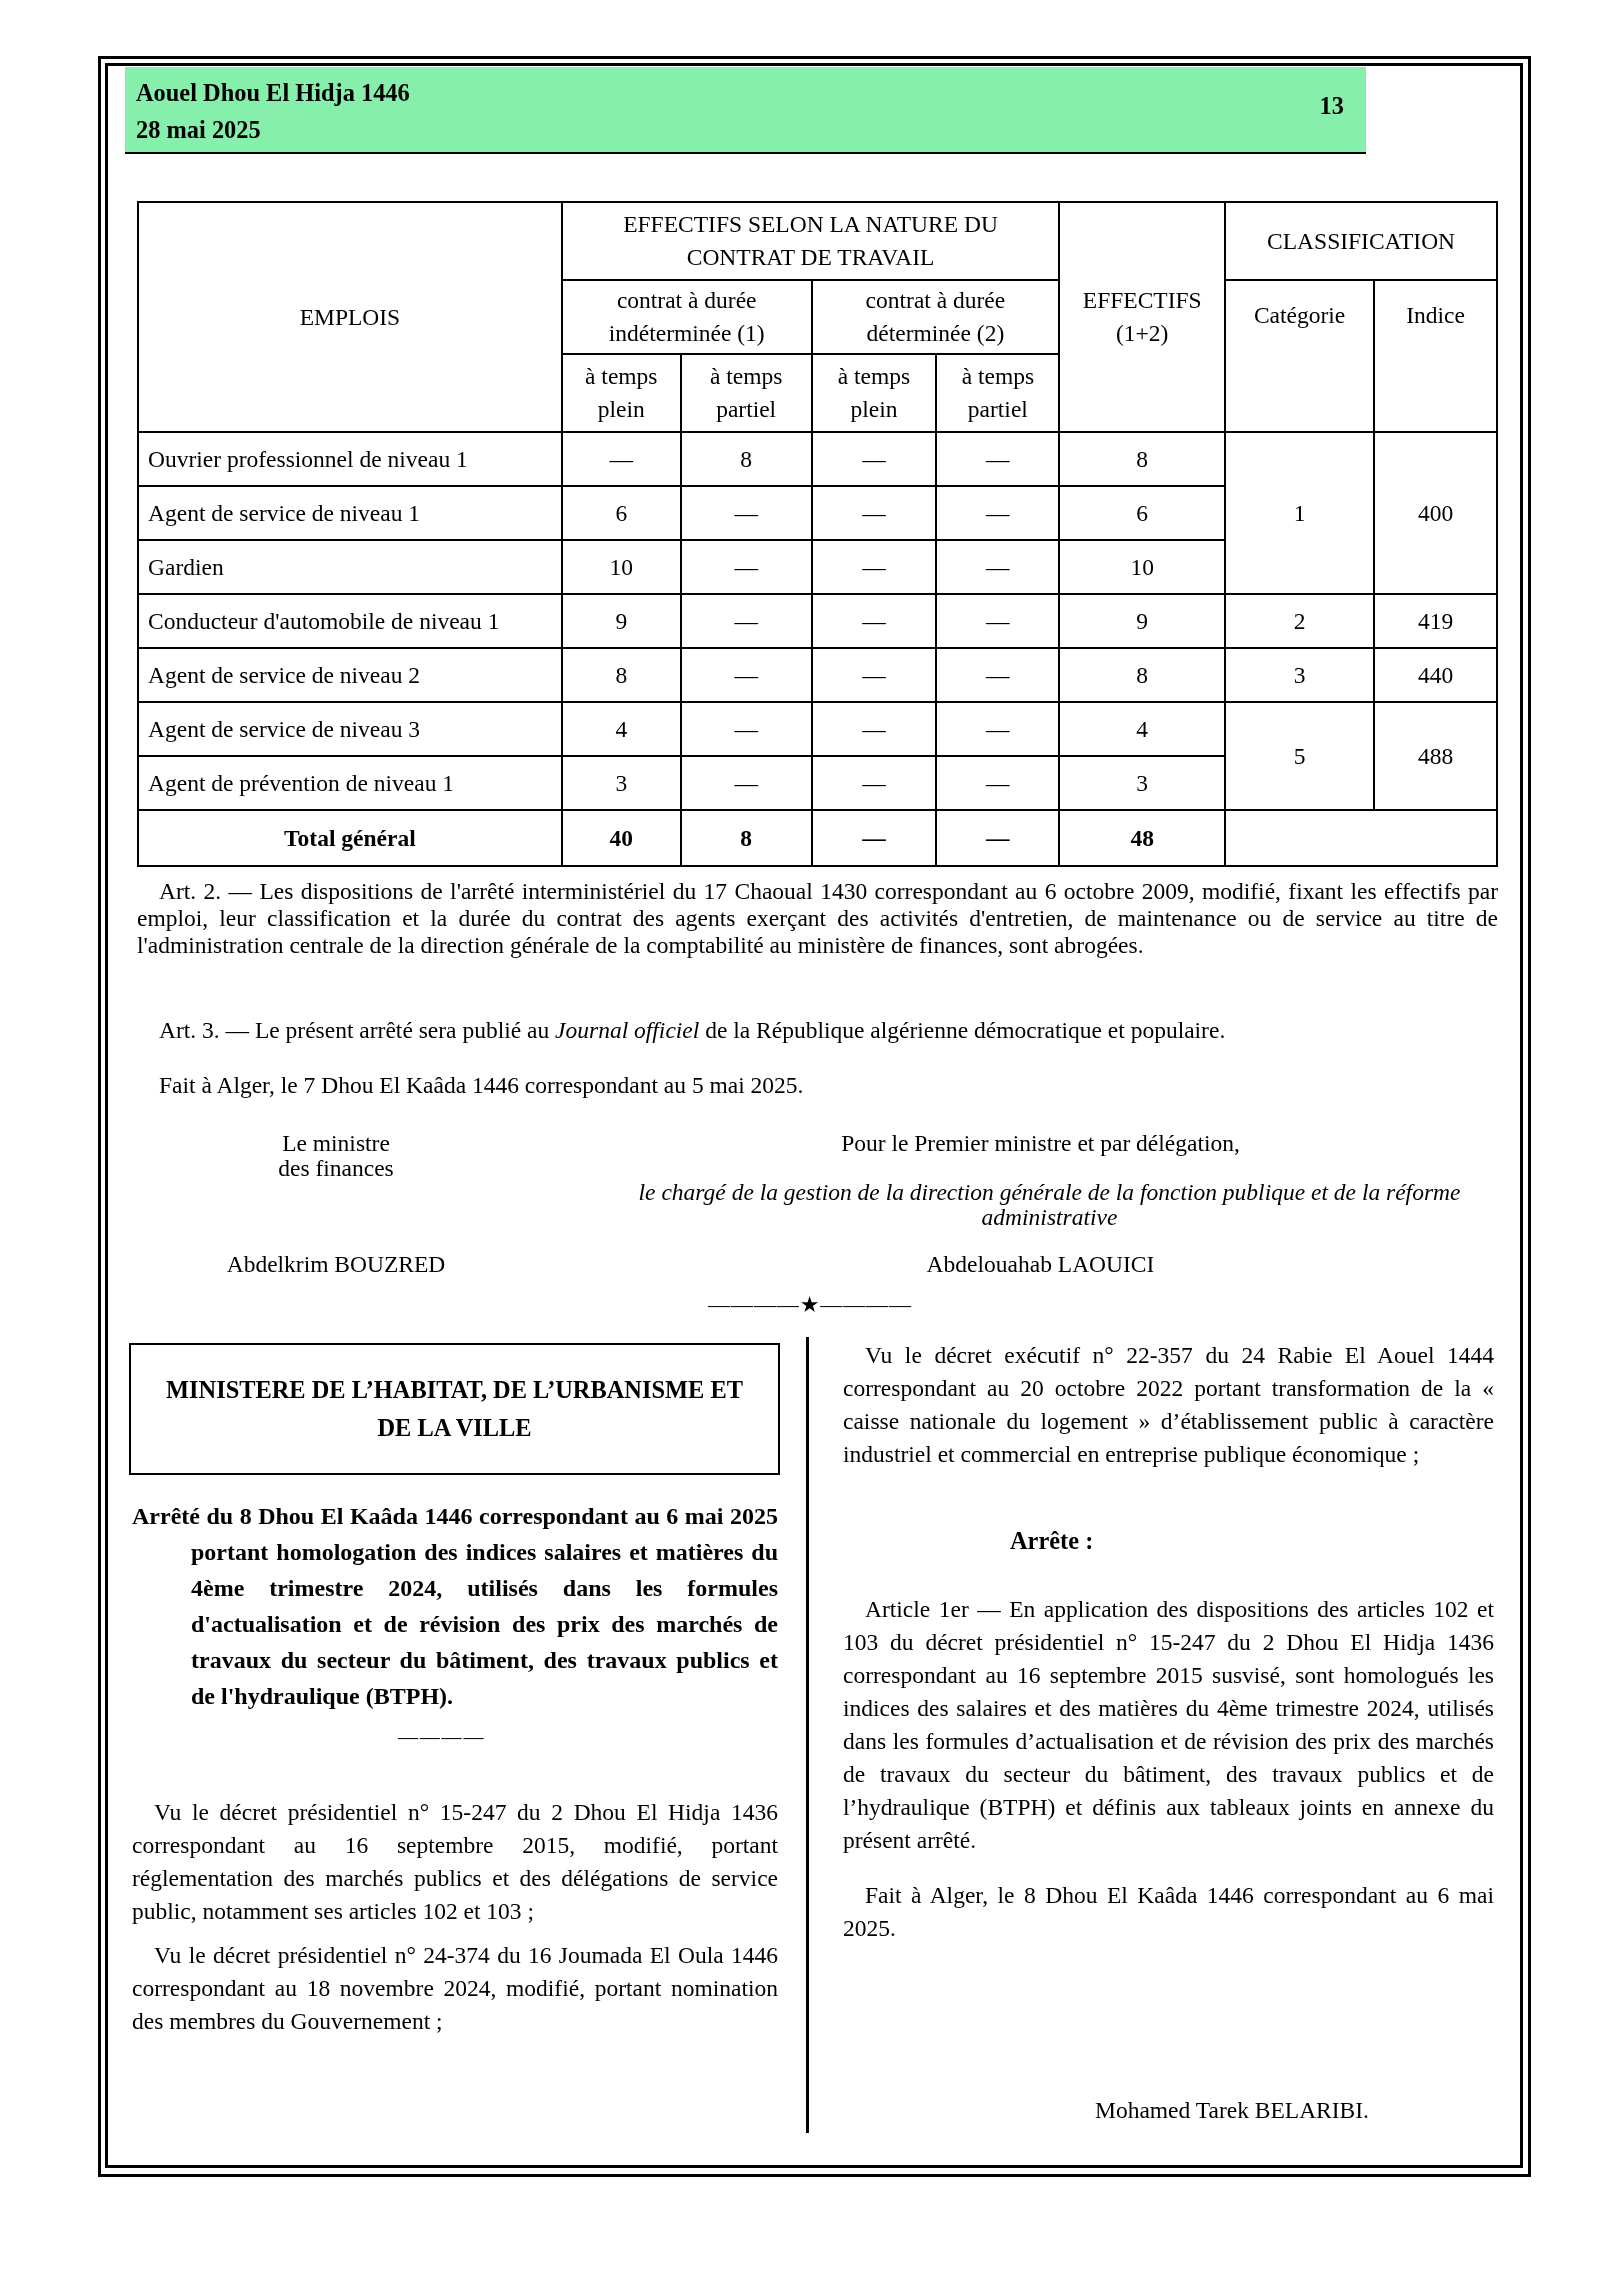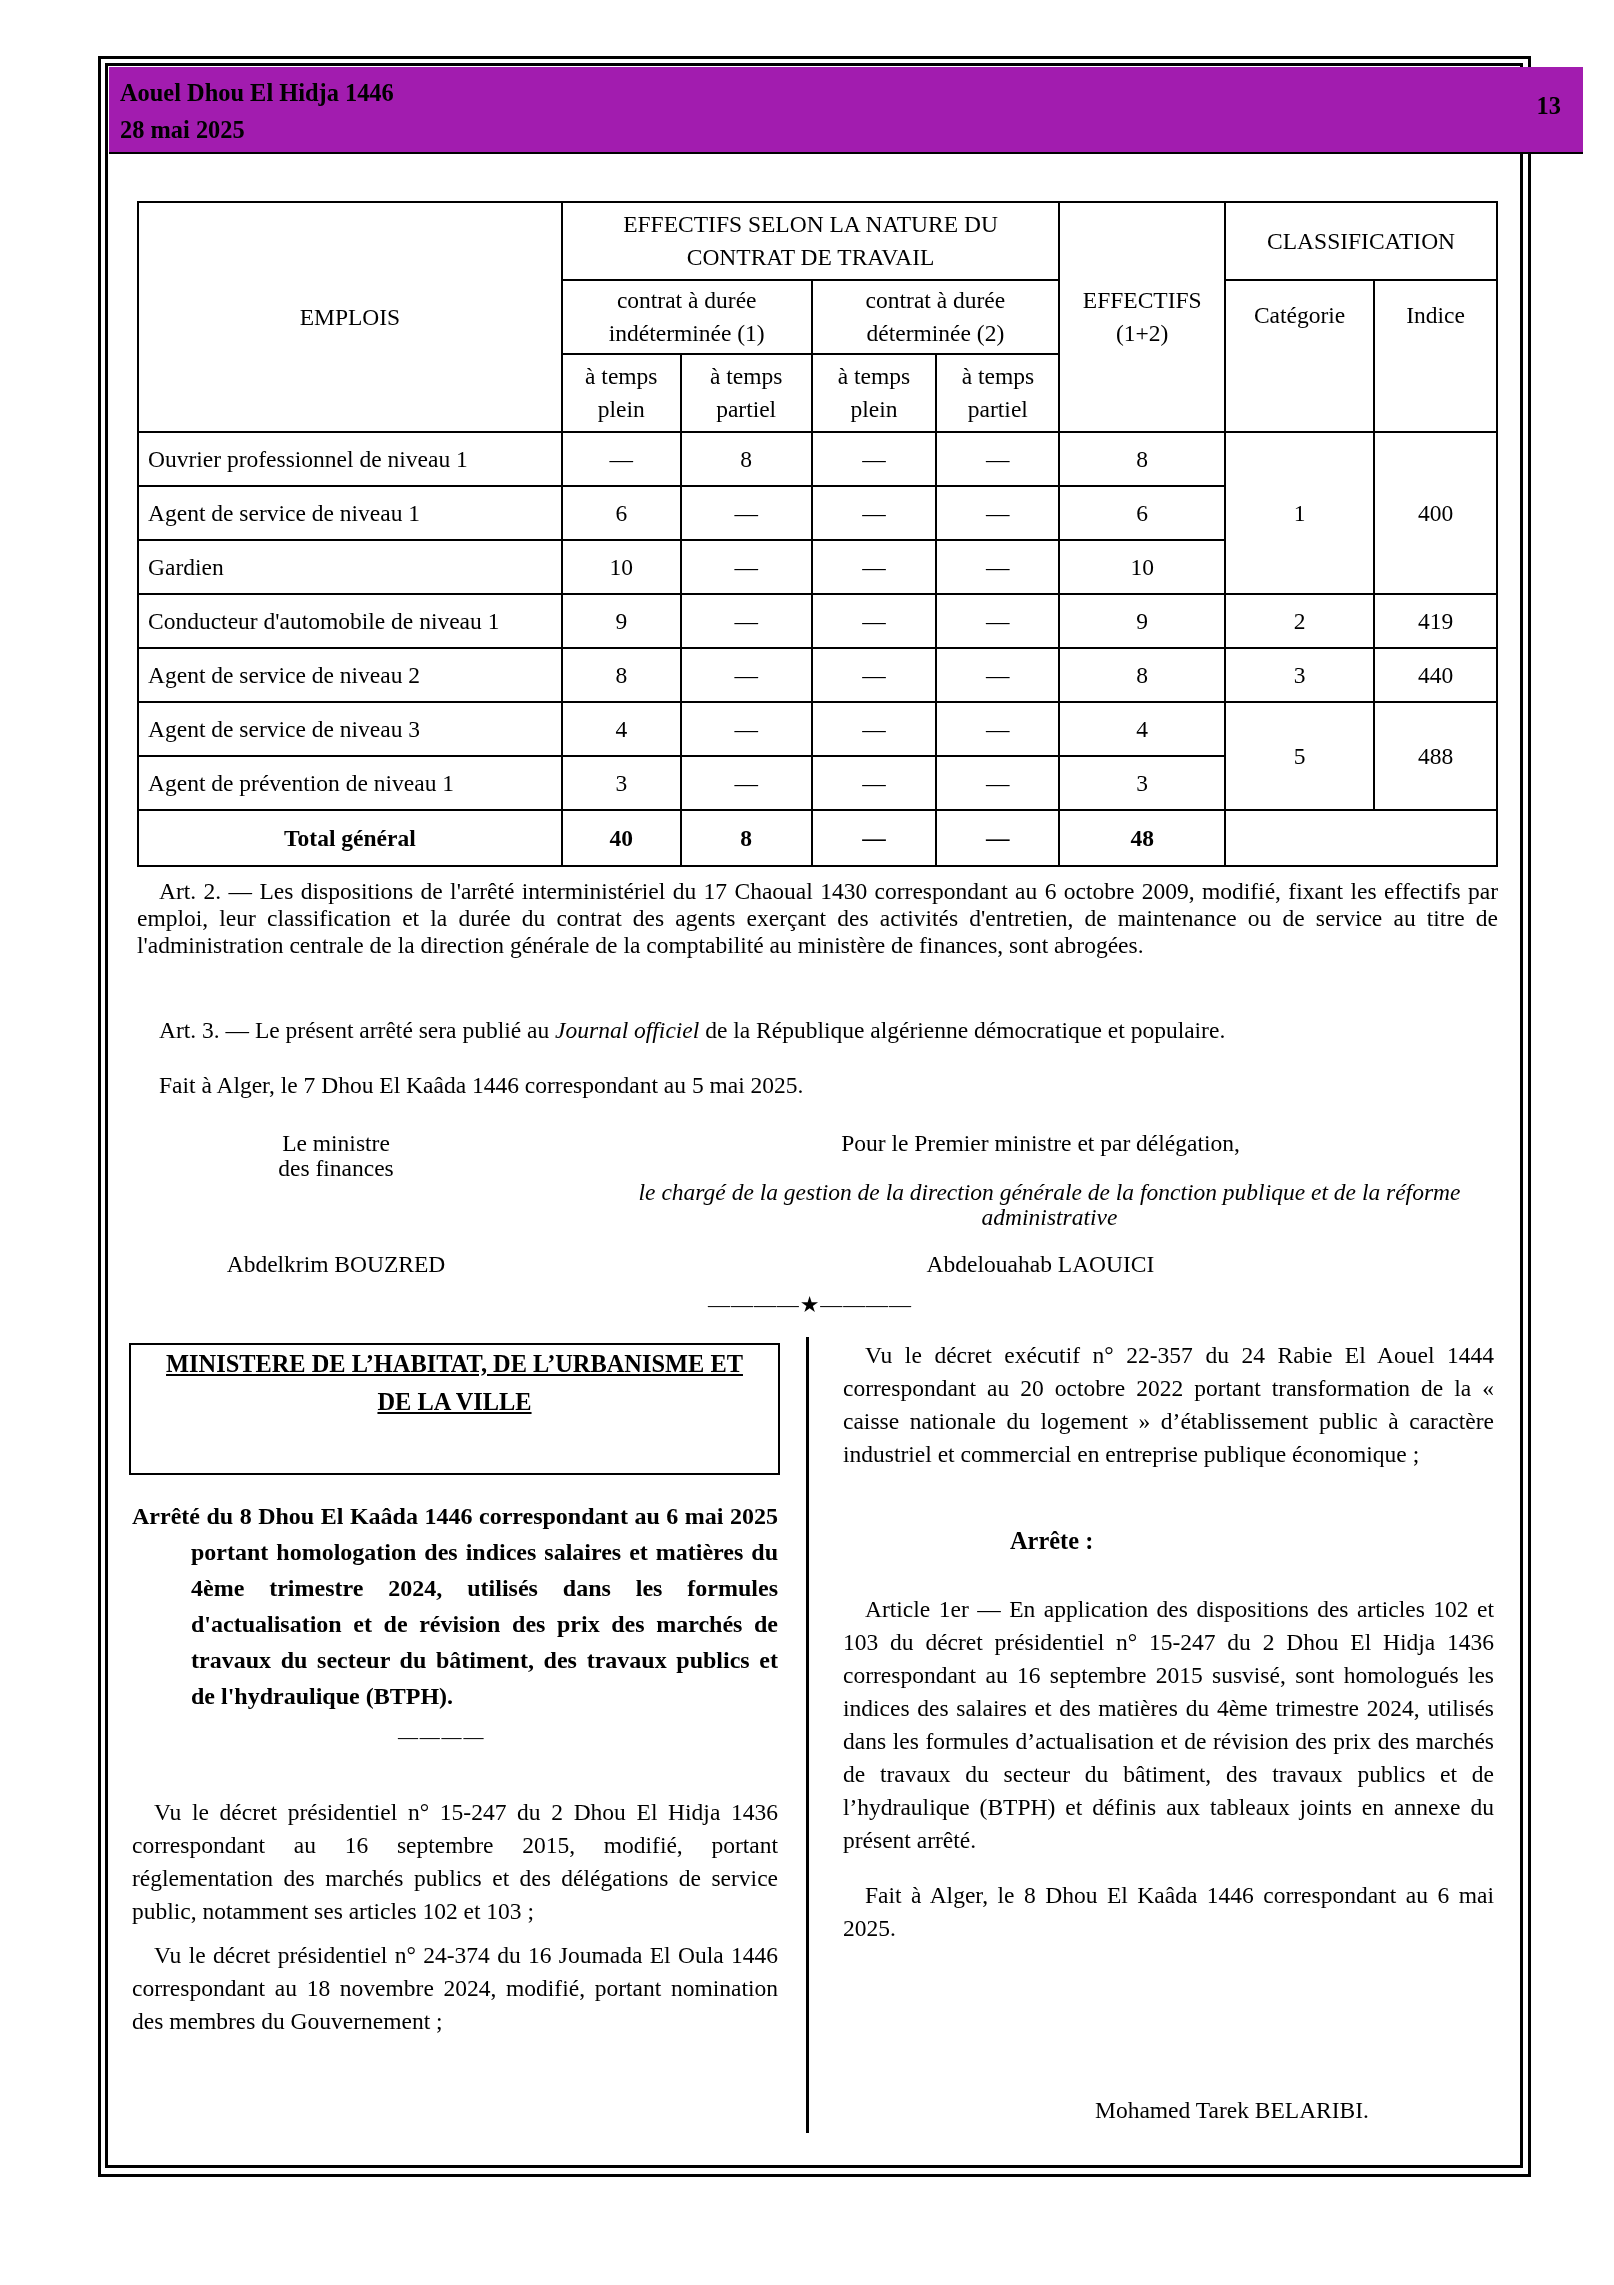--- a/index.html
+++ b/index.html
@@ -2,21 +2,21 @@
 <html style="font-size:14.5px"><head>
 <meta charset="utf-8">
 <style>
   * { box-sizing: border-box; margin: 0; padding: 0; }
   html, body { width: 1615px; height: 2285px; background: #ffffff; }
   body { position: relative; font-family: "Liberation Serif", "DejaVu Serif", serif; color: #000; }
 
   .frame-outer { position: absolute; left: 98px; top: 56px; width: 1433px; height: 2121px; border: 3.6px solid #000; }
   .frame-inner { position: absolute; left: 105px; top: 63px; width: 1418px; height: 2105px; border: 3.6px solid #000; }
 
-  .header { position: absolute; left: 109px; top: 67px; width: 1474px; height: 87px; background: #a21caf; border-bottom: 2.7px solid #000; }
+  .header { position: absolute; left: 125px; top: 67px; width: 1241px; height: 87px; background: #86efac; border-bottom: 2.7px solid #000; }
   .header .date { position: absolute; left: 11px; top: 7.2px; font-weight: bold; font-size: 24.4px; line-height: 37px; }
   .header .title { position: absolute; left: 389px; top: 25px; font-weight: bold; font-size: 24.4px; }
   .header .pagenum { position: absolute; right: 22px; top: 25px; font-weight: bold; font-size: 24.4px; }
 
   
   table.emp { position: absolute; left: 137px; top: 201px; width: 1361px; border-collapse: collapse; font-size: 23.5px; }
   table.emp td, table.emp th { border: 2.7px solid #000; text-align: center; vertical-align: middle; font-weight: normal; line-height: 33px; padding: 0 3.6px; }
   table.emp td.lbl { text-align: left; padding-left: 9px; white-space: nowrap; }
   table.emp tr.body td { height: 54px; }
   table.emp tr.total td { height: 56px; font-weight: bold; }
@@ -25,21 +25,21 @@
   .indent { text-indent: 22px; }
   .it { font-style: italic; }
 
   .sig-left { position: absolute; left: 137px; width: 398px; text-align: center; font-size: 23.5px; line-height: 25px; }
   .sig-right { position: absolute; left: 588px; width: 905px; text-align: center; font-size: 23.5px; line-height: 25px; }
 
   .star-sep { position: absolute; left: 706px; top: 1292px; width: 208px; text-align: center; font-size: 22px; letter-spacing: 0.9px; }
 
   .col-divider { position: absolute; left: 806px; top: 1337px; width: 2.7px; height: 796px; background: #000; }
 
-  .ministry-box { position: absolute; left: 129px; top: 1343px; width: 651px; height: 132px; border: 2.7px solid #000; display: flex; align-items: flex-start; justify-content: center; text-align: center; font-weight: bold; font-size: 24.4px; line-height: 38px; text-decoration: underline; }
+  .ministry-box { position: absolute; left: 129px; top: 1343px; width: 651px; height: 132px; border: 2.7px solid #000; display: flex; align-items: center; justify-content: center; text-align: center; font-weight: bold; font-size: 24.4px; line-height: 38px; }
 
   .col { position: absolute; font-size: 23.5px; line-height: 33px; text-align: justify; }
   .col-left { left: 132px; width: 646px; }
   .col-right { left: 843px; width: 651px; }
 
   .decree-title { position: absolute; left: 132px; top: 1498px; width: 646px; font-weight: bold; font-size: 24px; line-height: 36px; text-align: justify; padding-left: 59px; text-indent: -59px; }
   .mini-sep { position: absolute; left: 398px; top: 1726px; font-size: 20px; letter-spacing: 1.8px; }
   .arrete-label { position: absolute; left: 1010px; top: 1527px; font-weight: bold; font-size: 24.4px; }
   .signer-right { position: absolute; left: 1095px; top: 2097px; font-size: 23.5px; }
 </style>

